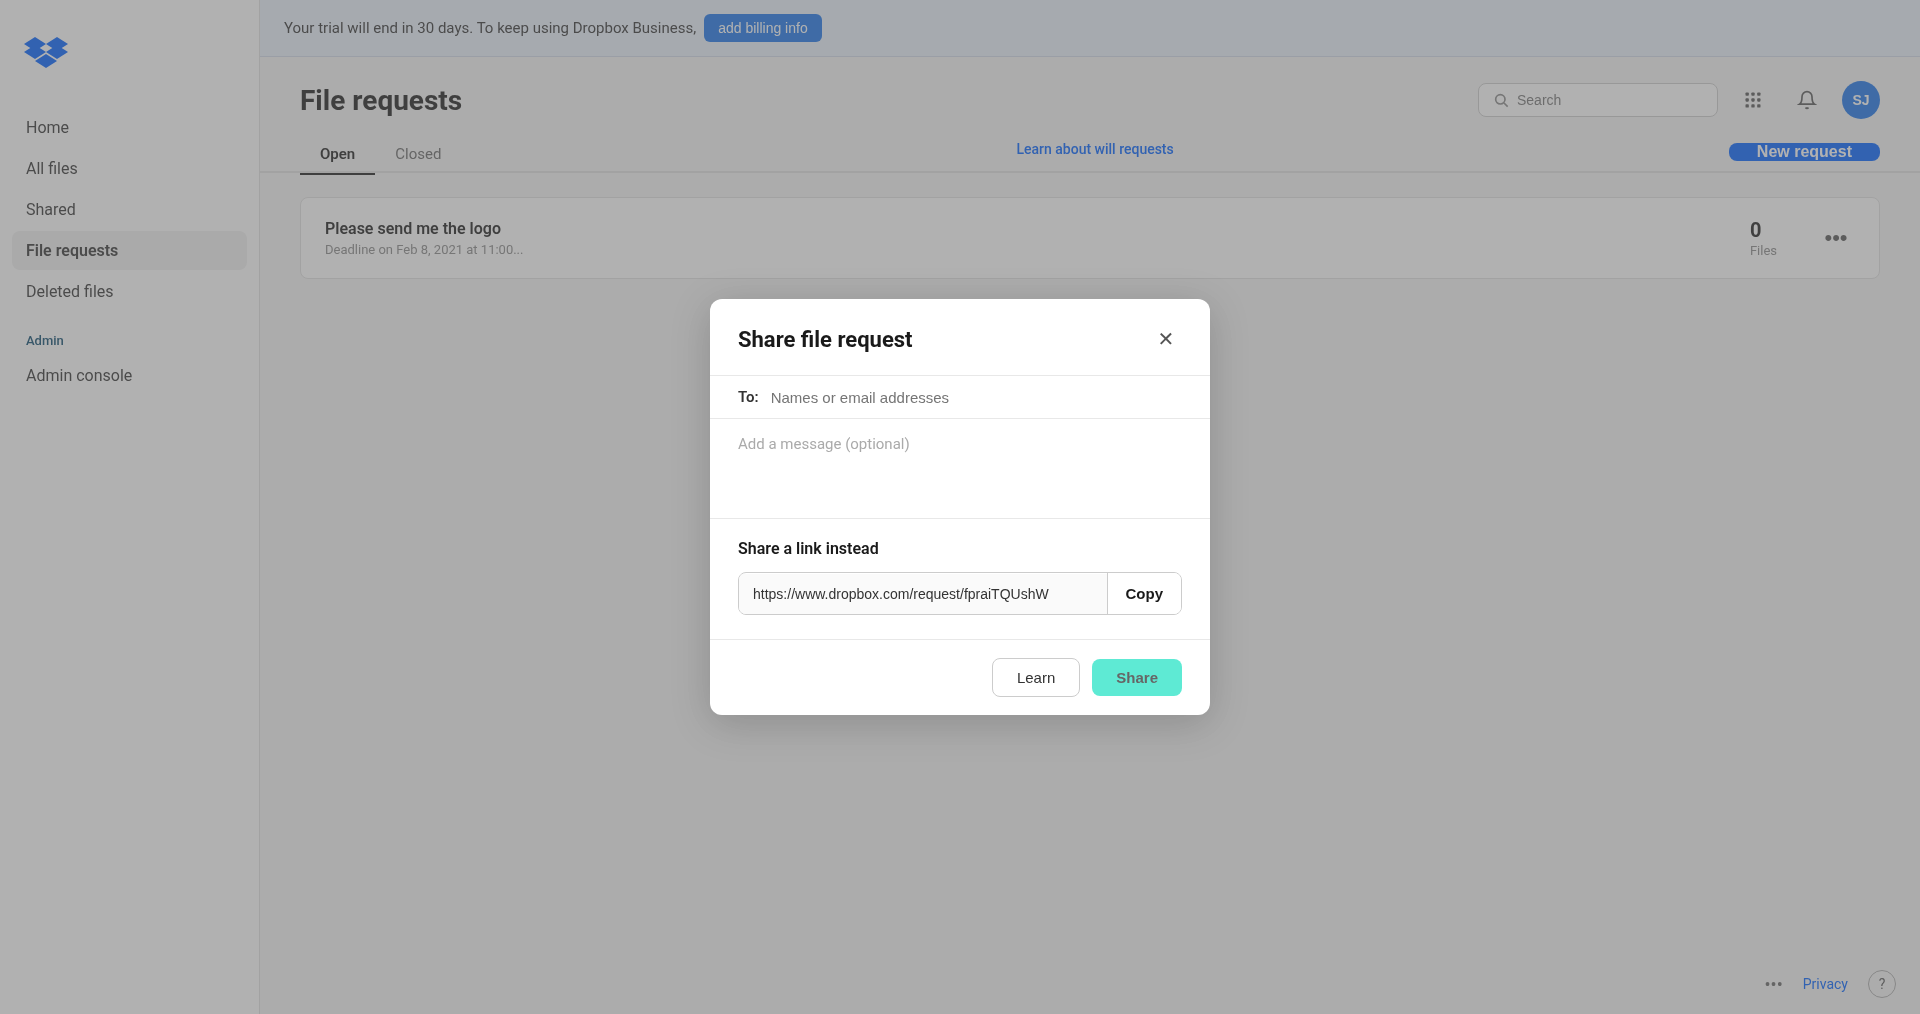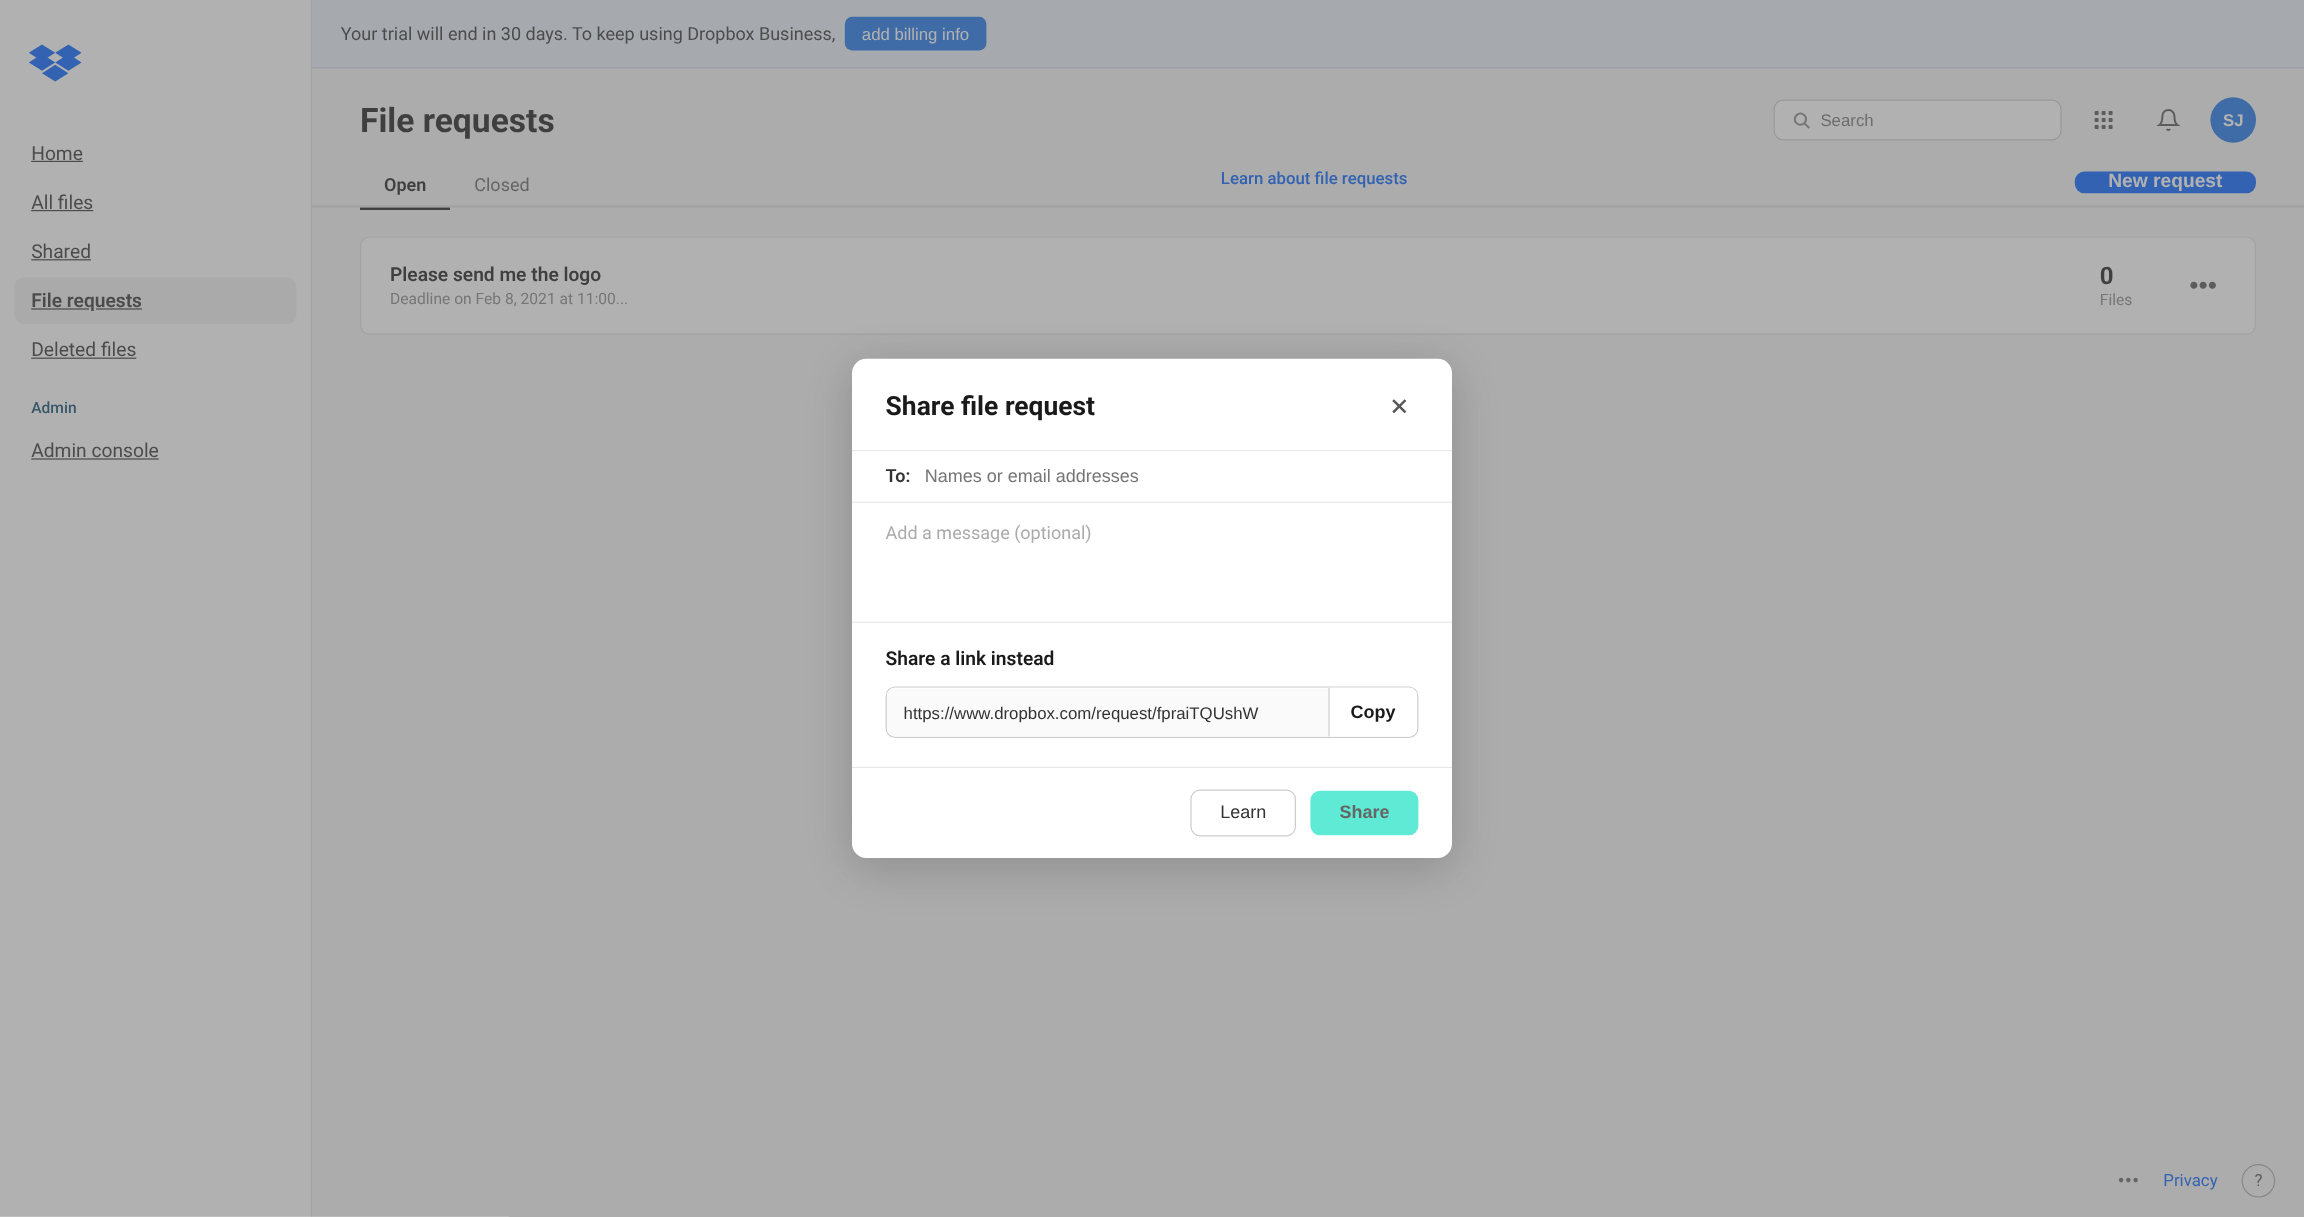--- a/index.html
+++ b/index.html
@@ -43,21 +43,20 @@
       padding: 0 12px;
     }
 
     .sidebar-item {
       padding: 10px 14px;
       border-radius: 8px;
       font-size: 16px;
       color: #333;
       cursor: pointer;
       font-weight: 400;
-      text-decoration: underline;
     }
 
     .sidebar-item.active {
       font-weight: 600;
       background: #f0f0f0;
     }
 
     .sidebar-section-label {
       padding: 20px 14px 6px 14px;
       font-size: 13px;
@@ -505,21 +504,21 @@
       </button>
       <button class="avatar-btn">SJ</button>
     </div>
   </div>
 
   <div style="display:flex; align-items:flex-end; justify-content:space-between; padding: 0 40px 0 40px; border-bottom: 2px solid #e0e0e0;">
     <div style="display:flex; gap:0; margin-bottom: -2px;">
       <div class="tab active">Open</div>
       <div class="tab">Closed</div>
     </div>
-    <a class="learn-link" href="#" style="margin-bottom:14px;">Learn about file requests</a>
+    <a class="learn-link" href="#" style="margin-bottom:14px;">Learn about will requests</a>
     <button class="new-request-btn" style="margin-bottom:10px;">New request</button>
   </div>
 
   <div class="content">
     <div class="file-request-row">
       <div class="file-request-info">
         <h3>Please send me the logo</h3>
         <p>Deadline on Feb 8, 2021 at 11:00...</p>
       </div>
       <div class="file-request-meta">

